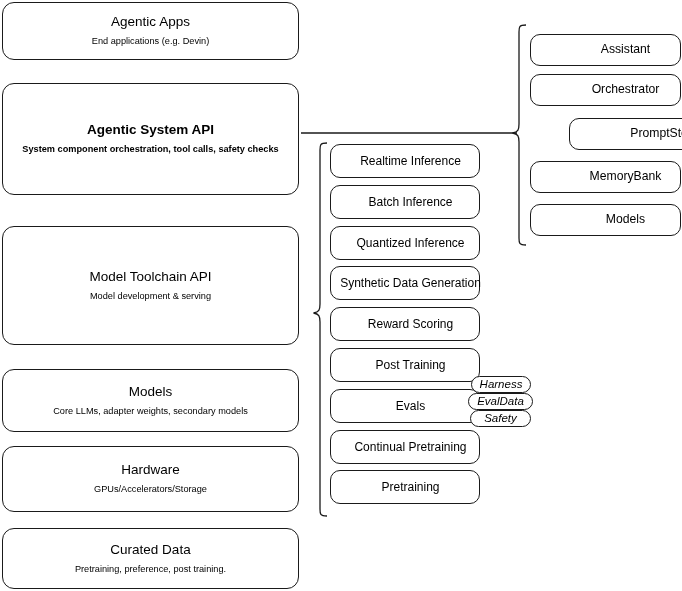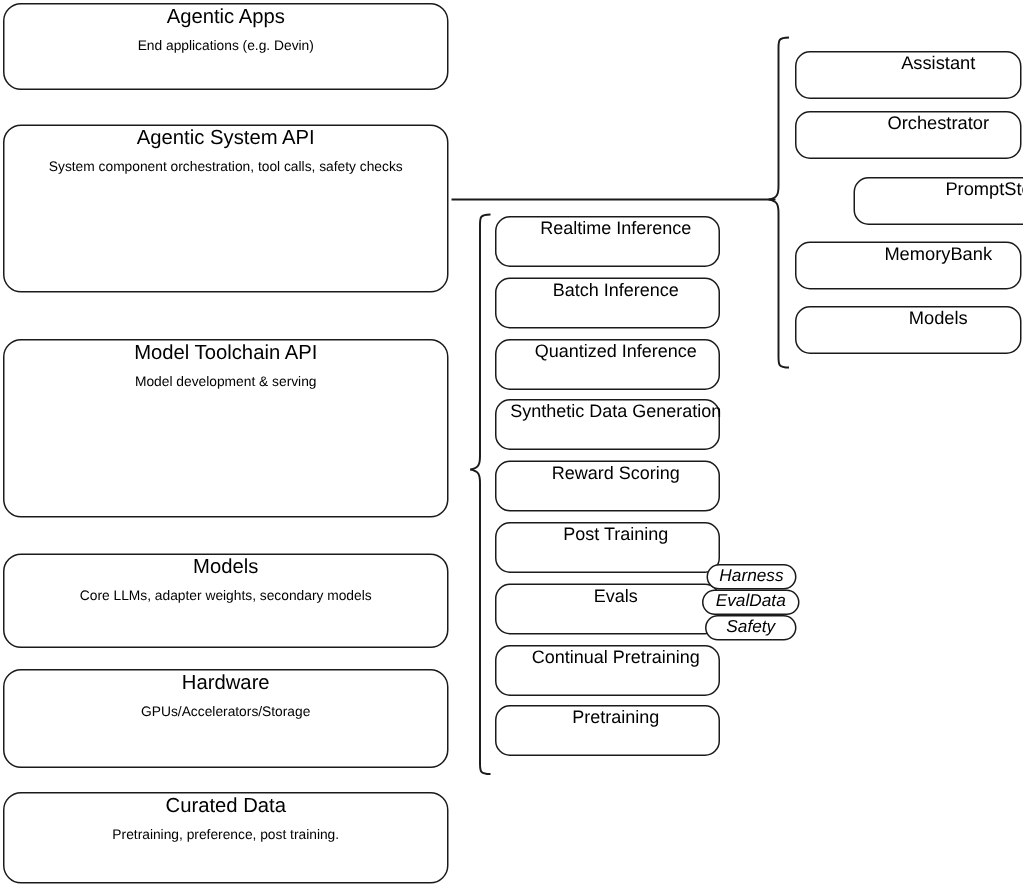--- a/index.html
+++ b/index.html
@@ -26,21 +26,21 @@
   
   .box {
     position: absolute;
     box-sizing: border-box;
     border: 1.3px solid #1a1a1a;
     border-radius: 12px;
     background: #ffffff;
     display: flex;
     flex-direction: column;
     align-items: center;
-    justify-content: flex-start;
+    justify-content: center;
     text-align: center;
   }
   .box .title {
     font-size: 13.5px;
     line-height: 1.25;
     color: #000;
     white-space: nowrap;
   }
   .box .subtitle {
     font-size: 9.2px;
@@ -129,21 +129,21 @@
              C 319 314 320 316 320 322
              L 320 509
              C 320 514 320 516 327 516"></path>
   </svg>
 
   <div class="box left-box" style="top:2px; height:58px;">
     <div class="title">Agentic Apps</div>
     <div class="subtitle">End applications (e.g. Devin)</div>
   </div>
 
-  <div class="box left-box" style="top:83px; height:112px;">
+  <div class="box left-box" style="top:83px; height:112px;font-weight:bold;">
     <div class="title">Agentic System API</div>
     <div class="subtitle">System component orchestration, tool calls, safety checks</div>
   </div>
 
   <div class="box left-box" style="top:226px; height:119px;">
     <div class="title">Model Toolchain API</div>
     <div class="subtitle">Model development &amp; serving</div>
   </div>
 
   <div class="box left-box" style="top:369px; height:63px;">

